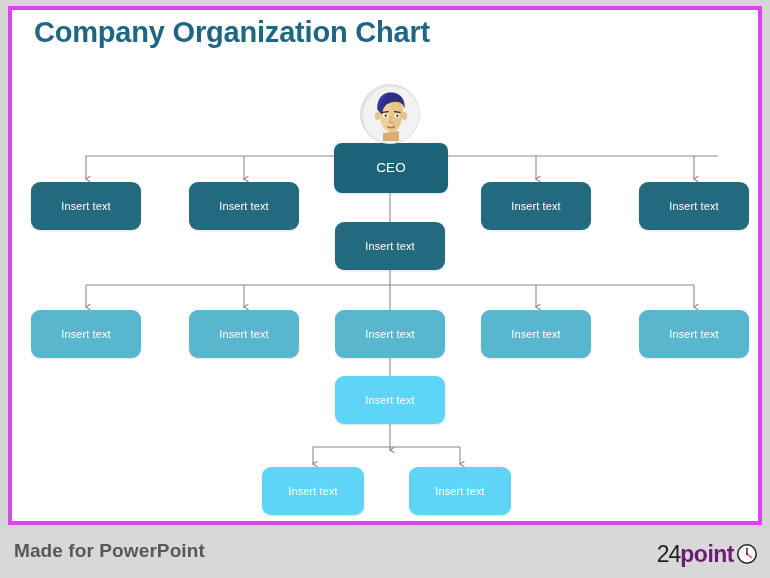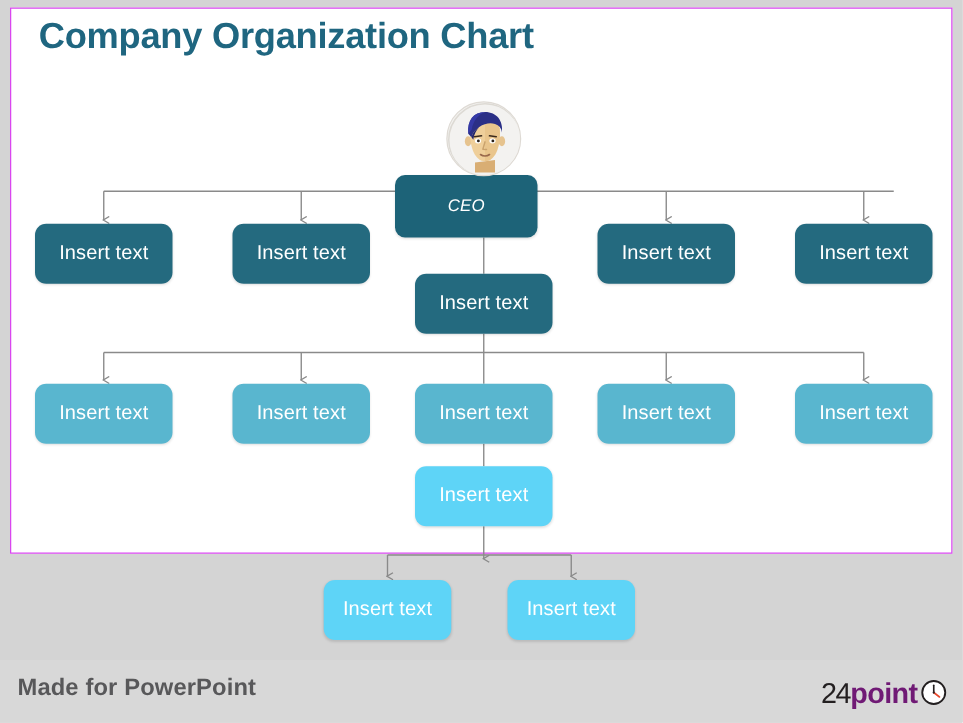--- a/index.html
+++ b/index.html
@@ -11,23 +11,23 @@
   }
   #root {
     position: relative;
     width: 770px; height: 578px;
     background: #d4d4d4;
   }
   
   .slide {
     position: absolute;
     left: 8px; top: 6px;
-    width: 754px; height: 437px;
+    width: 754px; height: 519px;
     background: #ffffff;
-    border: 1px solid #d946ef;
+    border: 4px solid #d946ef;
   }
   
   .title {
     position: absolute;
     left: 22px; top: 6px;
     font-size: 29px;
     font-weight: bold;
     color: #1f6680;
     letter-spacing: -0.2px;
     white-space: nowrap;
@@ -45,21 +45,21 @@
     pointer-events: none;
   }
   
   .node {
     position: absolute;
     display: flex;
     align-items: center;
     justify-content: center;
     border-radius: 9px;
     color: #ffffff;
-    font-size: 16px;
+    font-size: 11px;
     letter-spacing: 0.1px;
     box-shadow: 0 1px 2px rgba(0,0,0,0.12);
     text-align: center;
     line-height: 1.1;
   }
   .node.lvl-ceo  { background: #1d6378; border-radius: 8px; font-size: 13.5px; }
   .node.lvl-dark { background: #246a7f; }
   .node.lvl-mid  { background: #59b6cf; }
   .node.lvl-lite { background: #5ed4f7; }
 
@@ -188,21 +188,21 @@
             <circle cx="36.3" cy="30.7" r="1.15" fill="#2a2018"></circle>
 
             <path d="M30,31.5 L28.3,37.4 L31.2,37.6" stroke="#caa36d" stroke-width="1.2" fill="none" stroke-linecap="round" stroke-linejoin="round"></path>
 
             <path d="M26.4,41.6 C28.4,43.2 31.6,43.2 33.6,41.6" stroke="#9a6a4c" stroke-width="1.3" fill="none" stroke-linecap="round"></path>
           </g>
           <circle cx="30" cy="30" r="29" fill="none" stroke="#dddad4" stroke-width="1.2"></circle>
         </svg>
       </div>
 
-      <div class="node lvl-ceo" style="left:307px; top:133px; width:114px; height:50px;font-style:italic;">
+      <div class="node lvl-ceo" style="left:322px; top:133px; width:114px; height:50px;">
         <span>CEO</span>
       </div>
 
       <div class="node lvl-dark" style="left:19px; top:172px; width:110px; height:48px;">
         <span>Insert text</span>
       </div>
       <div class="node lvl-dark" style="left:177px; top:172px; width:110px; height:48px;">
         <span>Insert text</span>
       </div>
       <div class="node lvl-dark" style="left:469px; top:172px; width:110px; height:48px;">

